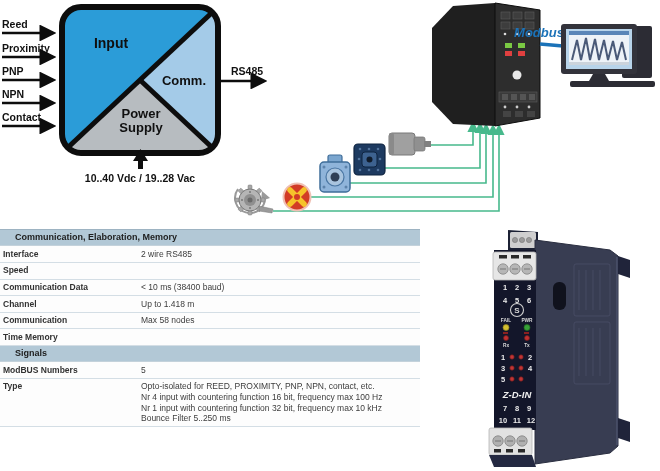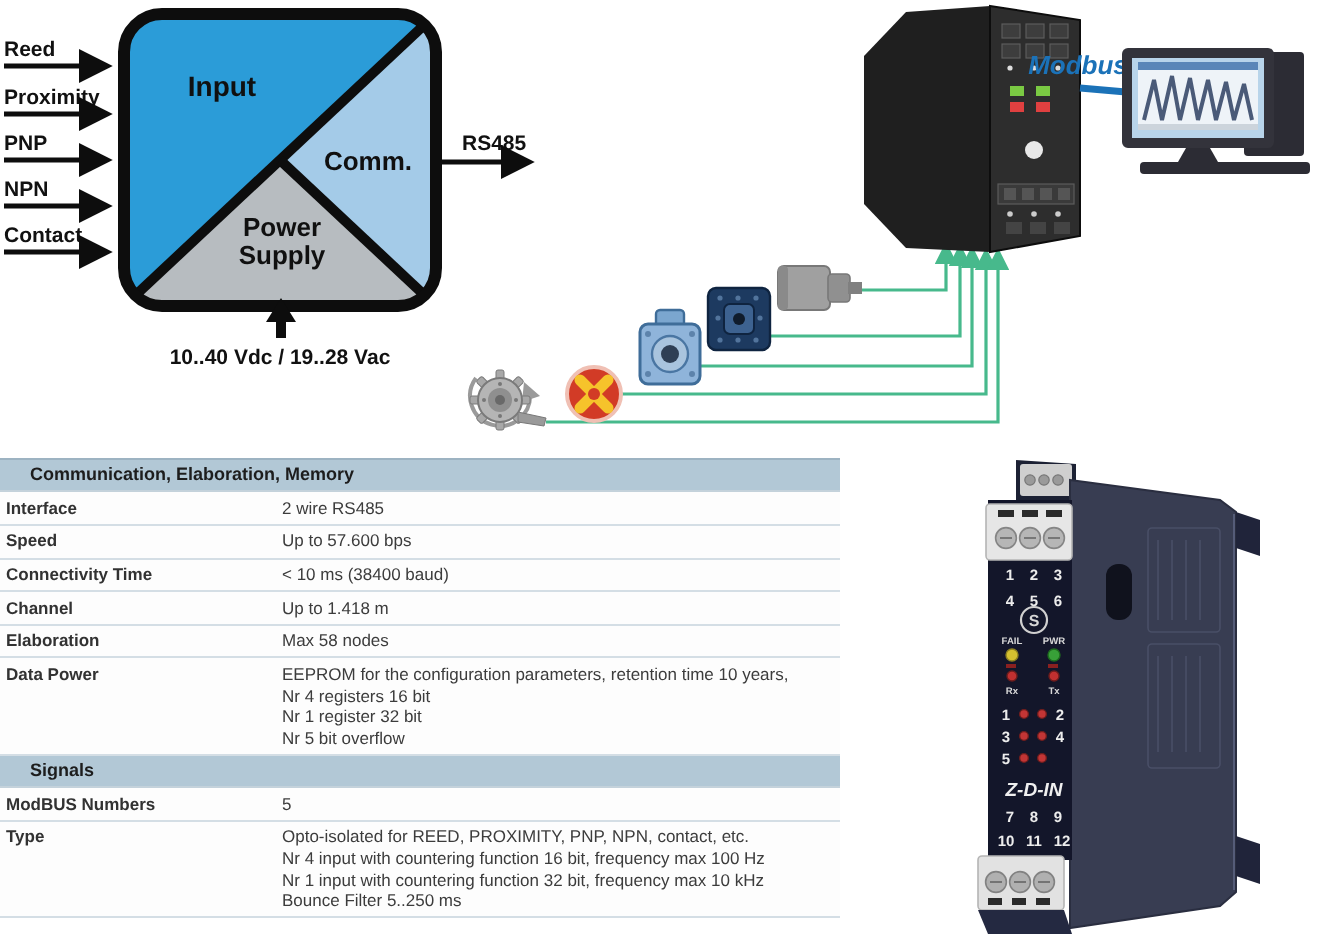--- a/index.html
+++ b/index.html
@@ -216,40 +216,35 @@
 </svg>
 
 <div class="spec-table">
   <div class="spec-section-header">Communication, Elaboration, Memory</div>
   <div class="spec-row">
     <div class="spec-label">Interface</div>
     <div class="spec-value">2 wire RS485</div>
   </div>
   <div class="spec-row">
     <div class="spec-label">Speed</div>
-    <div class="spec-value">Up to 57.600 bps</div>
-  </div>
-  <div class="spec-row">
-    <div class="spec-label">Connectivity Time</div>
+  </div>
+  <div class="spec-row">
+    <div class="spec-label">Communication Data</div>
     <div class="spec-value">&lt; 10 ms (38400 baud)</div>
   </div>
   <div class="spec-row">
     <div class="spec-label">Channel</div>
     <div class="spec-value">Up to 1.418 m</div>
   </div>
   <div class="spec-row">
-    <div class="spec-label">Elaboration</div>
+    <div class="spec-label">Communication</div>
     <div class="spec-value">Max 58 nodes</div>
   </div>
   <div class="spec-row">
-    <div class="spec-label">Data Power</div>
-    <div class="spec-value">EEPROM for the configuration parameters, retention time 10 years,
-Nr 4 registers 16 bit
-Nr 1 register 32 bit
-Nr 5 bit overflow</div>
+    <div class="spec-label">Time Memory</div>
   </div>
   <div class="spec-section-header">Signals</div>
   <div class="spec-row">
     <div class="spec-label">ModBUS Numbers</div>
     <div class="spec-value">5</div>
   </div>
   <div class="spec-row">
     <div class="spec-label">Type</div>
     <div class="spec-value">Opto-isolated for REED, PROXIMITY, PNP, NPN, contact, etc.
 Nr 4 input with countering function 16 bit, frequency max 100 Hz

